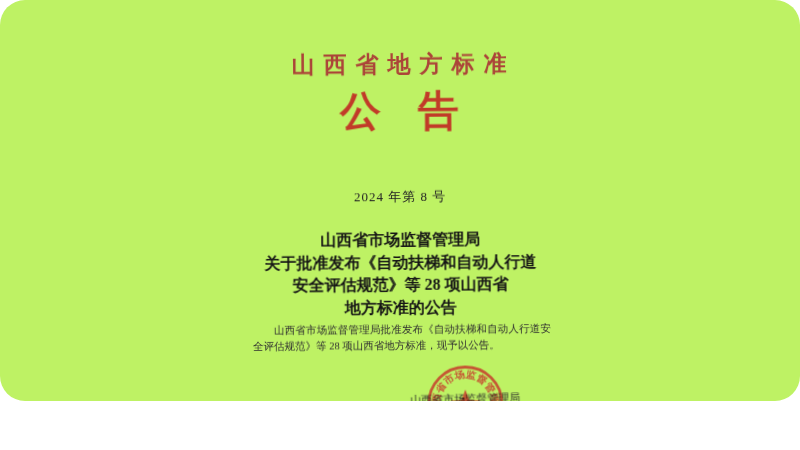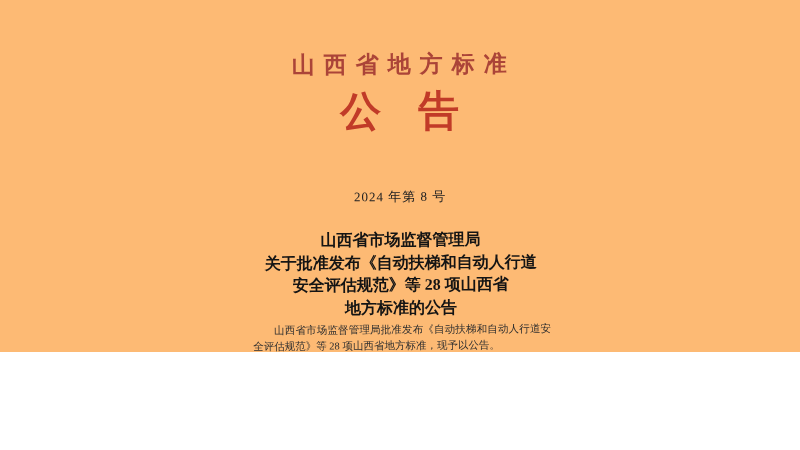--- a/index.html
+++ b/index.html
@@ -1,18 +1,19 @@
 <!DOCTYPE html>
 <html><head>
 <meta charset="utf-8">
 <style>
   html,body{margin:0;padding:0;background:#ffffff;}
   .page{
-    position:relative;width:800px;height:352px;background:#fdba74;overflow:hidden;
+    position:relative;width:800px;height:401px;background:#bef264;overflow:hidden;
     font-family:"Liberation Serif","DejaVu Serif",serif;
+    border-radius:25px;
   }
   .doc{position:absolute;inset:0;transform:rotate(-0.4deg);}
   .centered{position:absolute;left:0;right:0;text-align:center;}
   .std-title{
     top:49px;font-size:23px;font-weight:600;color:#ab4438;
     letter-spacing:9px;padding-left:9px;
   }
   .gonggao{
     top:84px;font-size:41px;font-weight:700;color:#c13b28;
     letter-spacing:37px;padding-left:37px;

